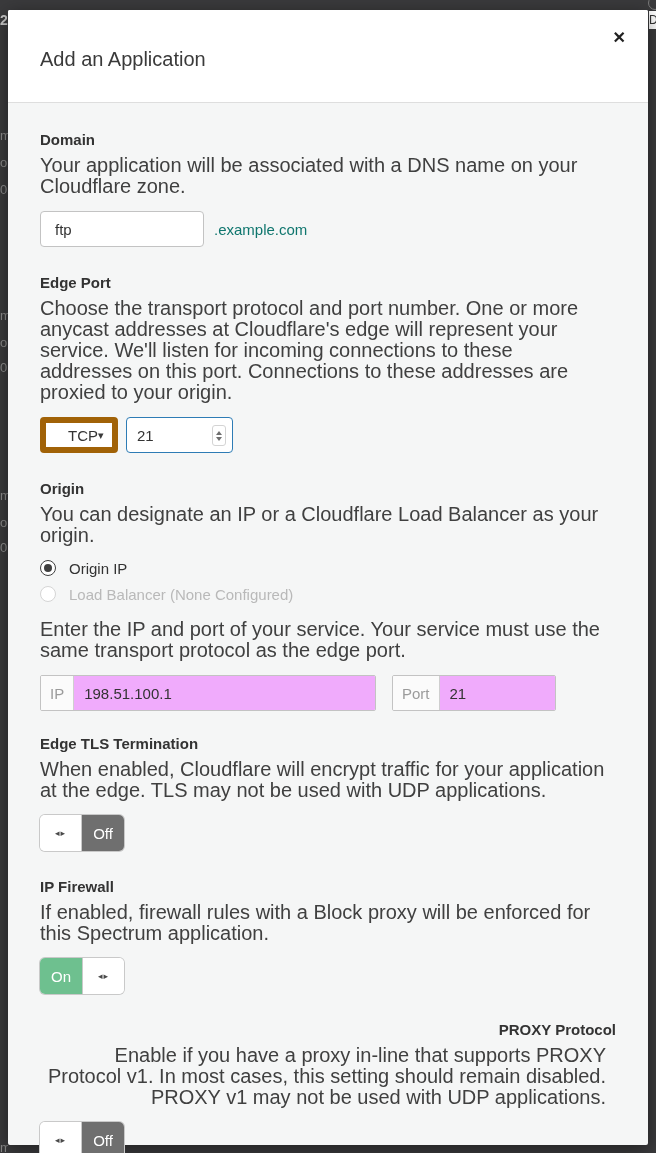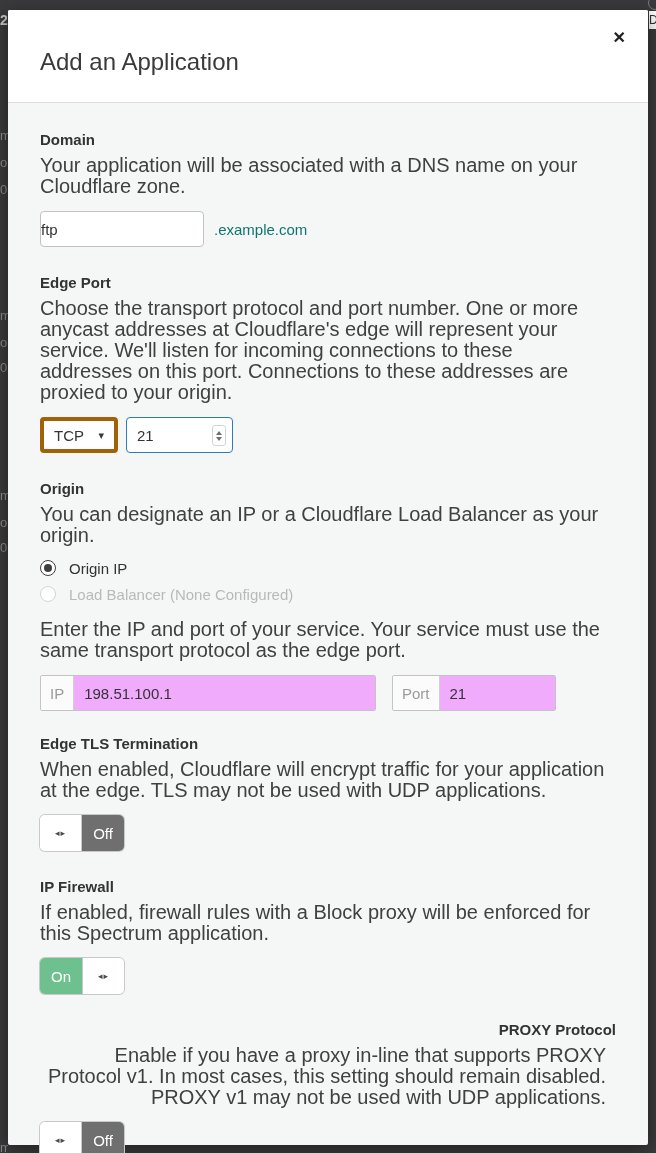--- a/index.html
+++ b/index.html
@@ -34,50 +34,50 @@
     background:#f5f6f6; border-radius:2px;
     box-shadow:0 4px 18px rgba(0,0,0,0.45);
     display:flex; flex-direction:column;
   }
   .modal-header {
     background:#fff; height:93px; flex:0 0 93px;
     border-bottom:1px solid #dedede; position:relative;
     padding:38px 32px 0 32px;
     border-radius:2px 2px 0 0;
   }
-  .modal-title { font-size:24px; font-weight:400; color:#3a3a3a; }
+  .modal-title { font-size:20px; font-weight:400; color:#3a3a3a; }
   .modal-close {
     position:absolute; top:16px; right:18px;
     background:none; border:none; cursor:pointer;
     font-size:16px; font-weight:bold; color:#222; line-height:1;
     padding:4px;
   }
   .modal-body { padding:28px 32px 0 32px; flex:1; }
 
   
   .group { margin-bottom:27px; }
   .group-label { font-size:15px; font-weight:bold; color:#333; margin-bottom:7px; }
   .group-desc  { font-size:20px; color:#404040; line-height:21px; margin-bottom:14px; max-width:566px; }
 
   .text-input {
     height:36px; border:1px solid #c3c3c3; border-radius:4px;
     background:#fff; font-family:"Liberation Sans",sans-serif;
-    font-size:15px; color:#333; padding:0 0; outline:none;
+    font-size:15px; color:#333; padding:0 14px; outline:none;
   }
   .row { display:flex; align-items:center; }
 
   
   .domain-input { width:164px; }
   .domain-suffix { margin-left:10px; font-size:15px; color:#0f766e; }
 
   
   .select-box {
-    width:78px; height:36px; border:4px solid #a16207; border-radius:4px;
+    width:78px; height:36px; border:6px solid #a16207; border-radius:4px;
     background:#fff; display:flex; align-items:center;
-    padding:0 10px; cursor:pointer; margin-right:8px;
+    padding:0 22px; cursor:pointer; margin-right:8px;
     font-size:15px; color:#333; justify-content:space-between;
   }
   .select-caret { font-size:11px; color:#3a3a3a; }
   .num-wrap { position:relative; }
   .num-input {
     width:107px; height:36px; border:1px solid #2e7cb5; border-radius:4px;
     background:#fff; font-family:"Liberation Sans",sans-serif;
     font-size:15px; color:#333; padding:0 26px 0 10px; outline:none;
   }
   .stepper {

